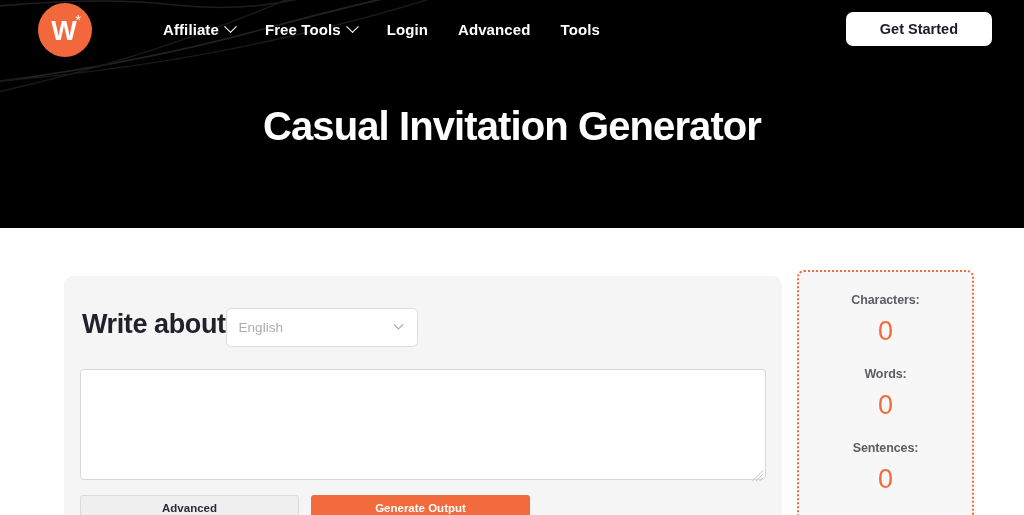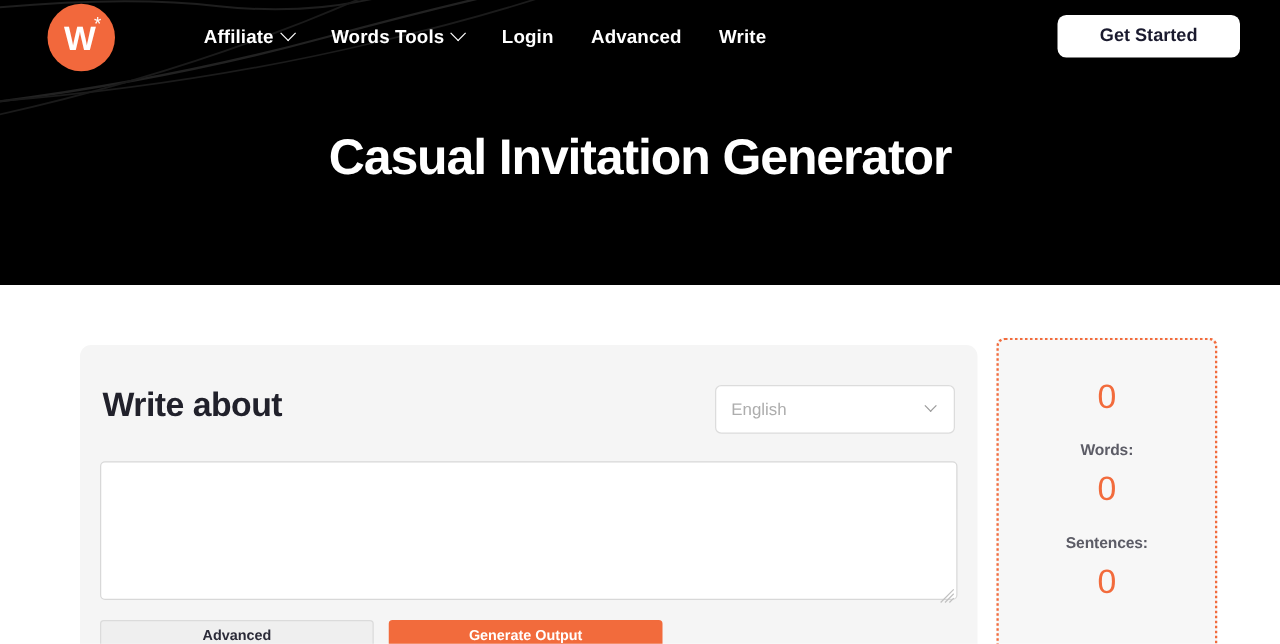--- a/index.html
+++ b/index.html
@@ -144,21 +144,20 @@
     width: 718px;
     height: 260px;
     background: #f5f5f5;
     border-radius: 9px 9px 0 0;
     padding: 26px 16px 0 16px;
   }
 
   .card-head {
     display: flex;
     align-items: center;
-    justify-content: space-between;
     padding: 0 2px;
   }
 
   .card-title {
     font-size: 27px;
     font-weight: bold;
     color: #21212b;
     letter-spacing: -0.4px;
   }
 
@@ -294,31 +293,31 @@
         <span class="logo-w">W</span>
         <span class="logo-star">*</span>
       </div>
 
       <div class="nav-links">
         <div class="nav-item">
           <span>Affiliate</span>
           <span class="chev"></span>
         </div>
         <div class="nav-item">
-          <span>Words Tools</span>
+          <span>Free Tools</span>
           <span class="chev"></span>
         </div>
         <div class="nav-item">
           <span>Login</span>
         </div>
         <div class="nav-item">
           <span>Advanced</span>
         </div>
         <div class="nav-item">
-          <span>Write</span>
+          <span>Tools</span>
         </div>
       </div>
 
       <div class="nav-spacer"></div>
 
       <button class="get-started">Get Started</button>
     </div>
 
     <h1 class="hero-title">Casual Invitation Generator</h1>
   </div>
@@ -343,20 +342,21 @@
         </svg>
       </div>
 
       <div class="btn-row">
         <button class="btn-advanced">Advanced</button>
         <button class="btn-generate">Generate Output</button>
       </div>
     </div>
 
     <div class="stats">
+      <div class="stat-label">Characters:</div>
       <div class="stat-value">0</div>
 
       <div class="stat-label">Words:</div>
       <div class="stat-value">0</div>
 
       <div class="stat-label">Sentences:</div>
       <div class="stat-value">0</div>
     </div>
 
   </div>

